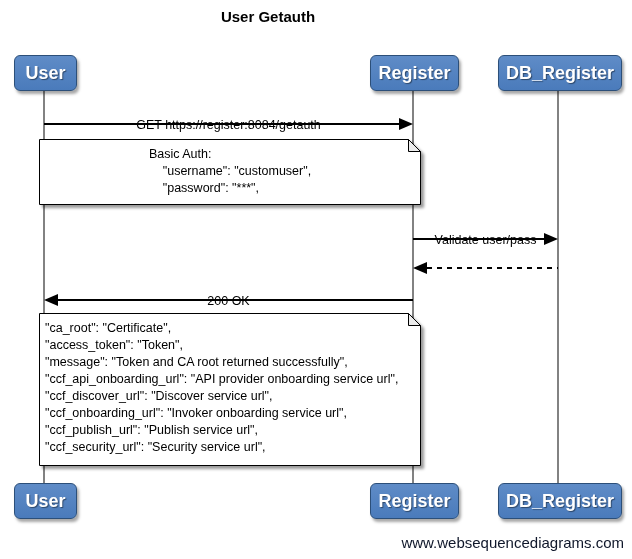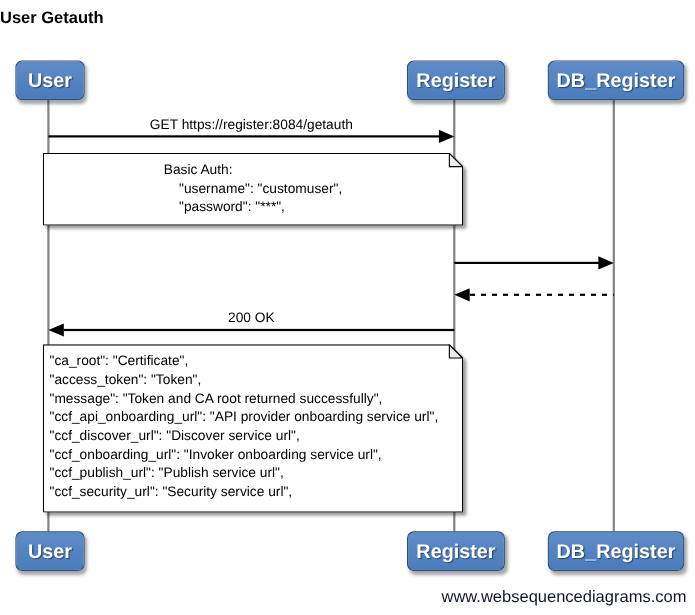--- a/index.html
+++ b/index.html
@@ -1,36 +1,36 @@
 <!DOCTYPE html>
 <html><head>
 <meta charset="utf-8">
 <style>
   html,body{margin:0;padding:0;background:#fff;}
   #canvas{
     position:relative;width:632px;height:559px;background:#ffffff;overflow:hidden;
     font-family:"Liberation Sans", sans-serif;color:#000;
   }
   .title{
-    position:absolute;top:8px;left:0;width:536px;
+    position:absolute;top:8px;left:0;width:536px;text-align:center;
     font-size:15px;font-weight:bold;
   }
   .actor{
     position:absolute;height:34px;
     background:linear-gradient(#5f8cc7,#4a7bbb);
     border:1px solid #2c4f79;border-radius:6px;
     box-shadow:2px 3px 3px rgba(0,0,0,0.35);
     color:#fff;font-weight:bold;font-size:18px;
     display:flex;align-items:center;justify-content:center;
     text-shadow:1px 1px 1px rgba(0,0,0,0.45);
   }
   .lifeline{position:absolute;width:2px;top:91px;height:392px;background:#828282;}
   .msg-label{
     position:absolute;height:16px;font-size:12.5px;text-align:center;
-    white-space:nowrap;overflow:visible;
+    white-space:nowrap;overflow:visible;margin-top:12px;
   }
   .msg-line{position:absolute;height:2px;background:#000;}
   .msg-line.dashed{
     background:repeating-linear-gradient(to right,#000 0 5px,transparent 5px 10px);
   }
   .arrow{position:absolute;width:0;height:0;border-top:6px solid transparent;border-bottom:6px solid transparent;}
   .arrow.right{border-left:14px solid #000;}
   .arrow.left{border-right:14px solid #000;}
   .note{position:absolute;filter:drop-shadow(3px 3px 1.5px rgba(0,0,0,0.4));}
   .note svg{position:absolute;left:0;top:0;}
@@ -61,20 +61,21 @@
     <span>Register</span>
   </div>
   <div class="actor" style="left:498px;top:55px;width:122px;">
     <span>DB_Register</span>
   </div>
 
   <div class="msg-label" style="left:44px;top:106px;width:369px;">GET https://register:8084/getauth</div>
   <div class="msg-line" style="left:44px;top:123px;width:356px;"></div>
   <div class="arrow right" style="left:399px;top:118px;"></div>
 
+  <div class="msg-label" style="left:413px;top:221px;width:145px;">Validate user/pass</div>
   <div class="msg-line" style="left:413px;top:238px;width:132px;"></div>
   <div class="arrow right" style="left:544px;top:233px;"></div>
 
   <div class="msg-line dashed" style="left:427px;top:267px;width:131px;"></div>
   <div class="arrow left" style="left:413px;top:262px;"></div>
 
   <div class="msg-label" style="left:44px;top:282px;width:369px;">200 OK</div>
   <div class="msg-line" style="left:58px;top:299px;width:355px;"></div>
   <div class="arrow left" style="left:44px;top:294px;"></div>
 

